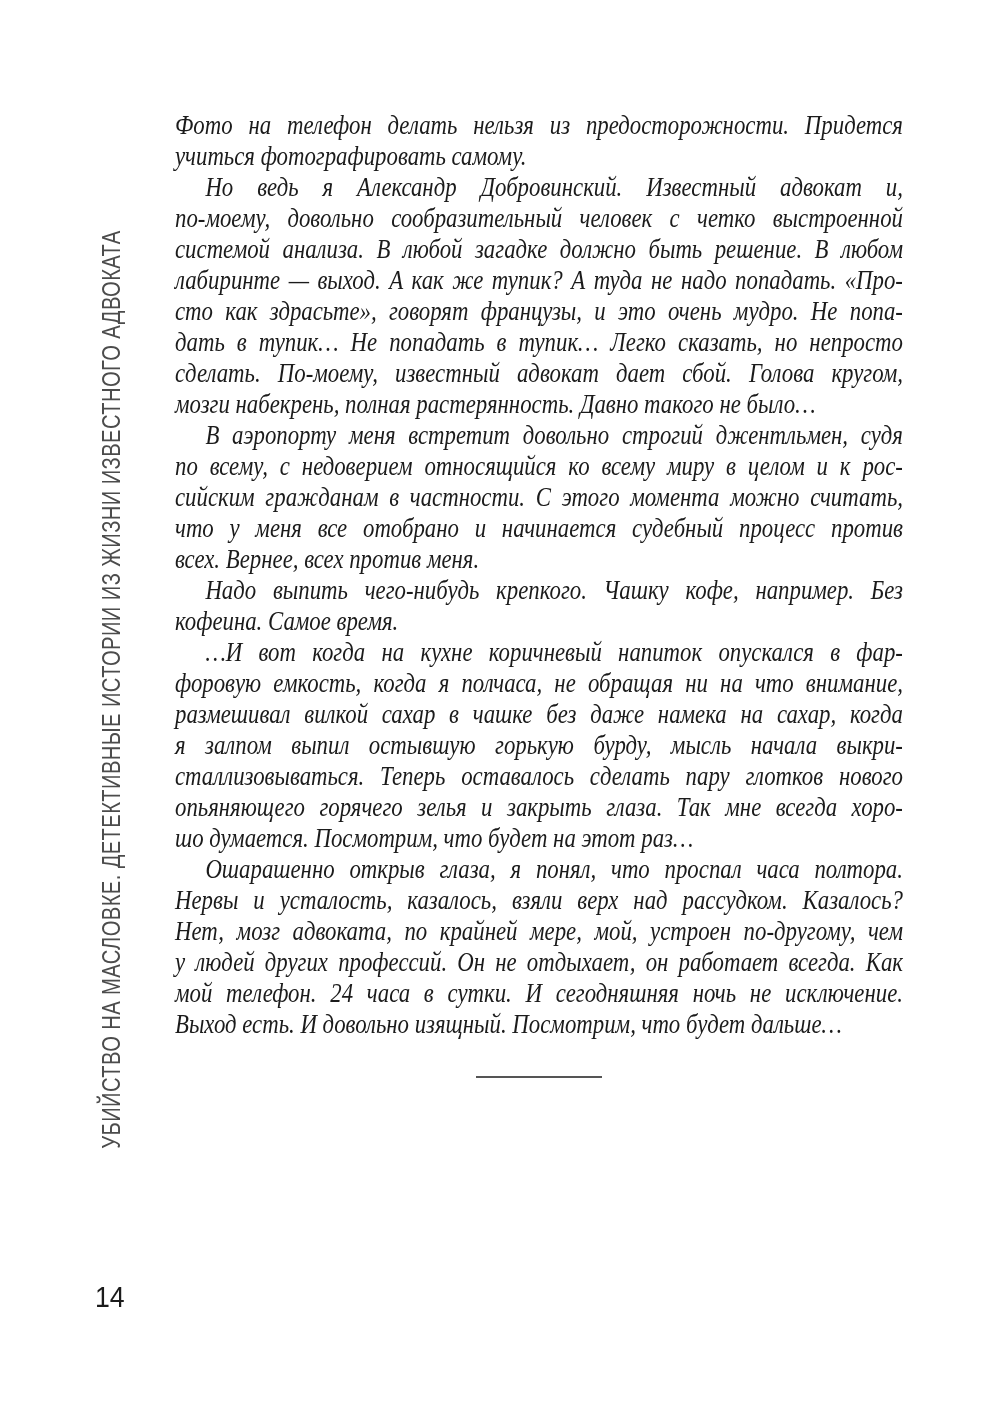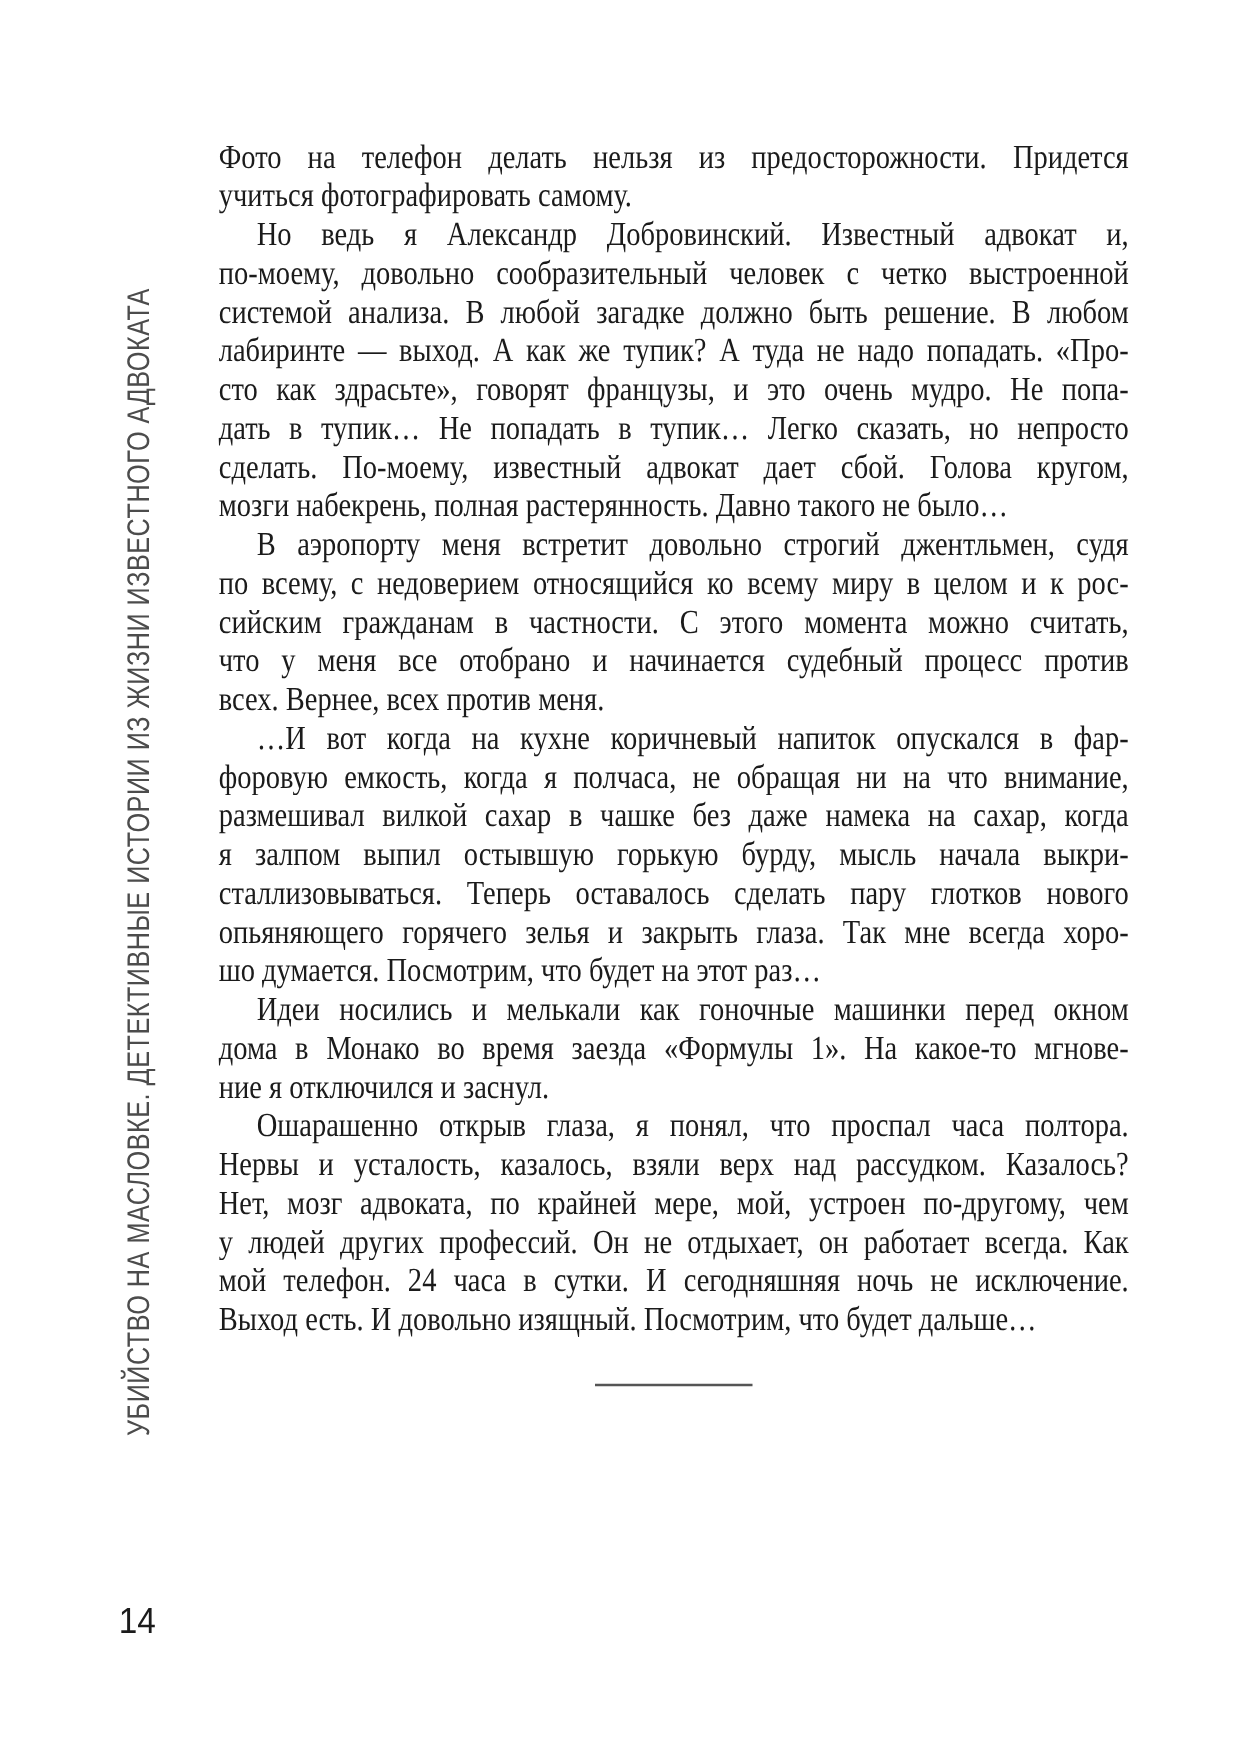--- a/index.html
+++ b/index.html
@@ -33,21 +33,21 @@
 
   
   .body-text {
     position:absolute;
     left:175px; top:110px;
     width:728px;
     font-size:27px;
     line-height:31px;
     color:var(--text-color, #1b1b1b);
   }
-  .para { width:728px; }
+  .para { width:728px;font-style:italic; }
   
   .line {
     width:862px;
     height:31px;
     transform:scaleX(0.8445);
     transform-origin:0 0;
     text-align:justify;
     text-align-last:justify;
     white-space:normal;
     overflow:visible;
@@ -98,32 +98,31 @@
         <div class="line end">мозги набекрень, полная растерянность. Давно такого не было…</div>
       </div>
       <div class="para">
         <div class="line ind">В аэропорту меня встретит довольно строгий джентльмен, судя</div>
         <div class="line">по всему, с недоверием относящийся ко всему миру в целом и к рос-</div>
         <div class="line">сийским гражданам в частности. С этого момента можно считать,</div>
         <div class="line">что у меня все отобрано и начинается судебный процесс против</div>
         <div class="line end">всех. Вернее, всех против меня.</div>
       </div>
       <div class="para">
+        <div class="line ind">Надо выпить чего-нибудь крепкого. Чашку кофе, например. Без</div>
+        <div class="line end">кофеина. Самое время.</div>
+      </div>
+      <div class="para">
         <div class="line ind">…И вот когда на кухне коричневый напиток опускался в фар-</div>
         <div class="line">форовую емкость, когда я полчаса, не обращая ни на что внимание,</div>
         <div class="line">размешивал вилкой сахар в чашке без даже намека на сахар, когда</div>
         <div class="line">я залпом выпил остывшую горькую бурду, мысль начала выкри-</div>
         <div class="line">сталлизовываться. Теперь оставалось сделать пару глотков нового</div>
         <div class="line">опьяняющего горячего зелья и закрыть глаза. Так мне всегда хоро-</div>
         <div class="line end">шо думается. Посмотрим, что будет на этот раз…</div>
-      </div>
-      <div class="para">
-        <div class="line ind">Идеи носились и мелькали как гоночные машинки перед окном</div>
-        <div class="line">дома в Монако во время заезда «Формулы 1». На какое-то мгнове-</div>
-        <div class="line end">ние я отключился и заснул.</div>
       </div>
       <div class="para">
         <div class="line ind">Ошарашенно открыв глаза, я понял, что проспал часа полтора.</div>
         <div class="line">Нервы и усталость, казалось, взяли верх над рассудком. Казалось?</div>
         <div class="line">Нет, мозг адвоката, по крайней мере, мой, устроен по-другому, чем</div>
         <div class="line">у людей других профессий. Он не отдыхает, он работает всегда. Как</div>
         <div class="line">мой телефон. 24 часа в сутки. И сегодняшняя ночь не исключение.</div>
         <div class="line end">Выход есть. И довольно изящный. Посмотрим, что будет дальше…</div>
       </div>
       <div class="divider-block">

